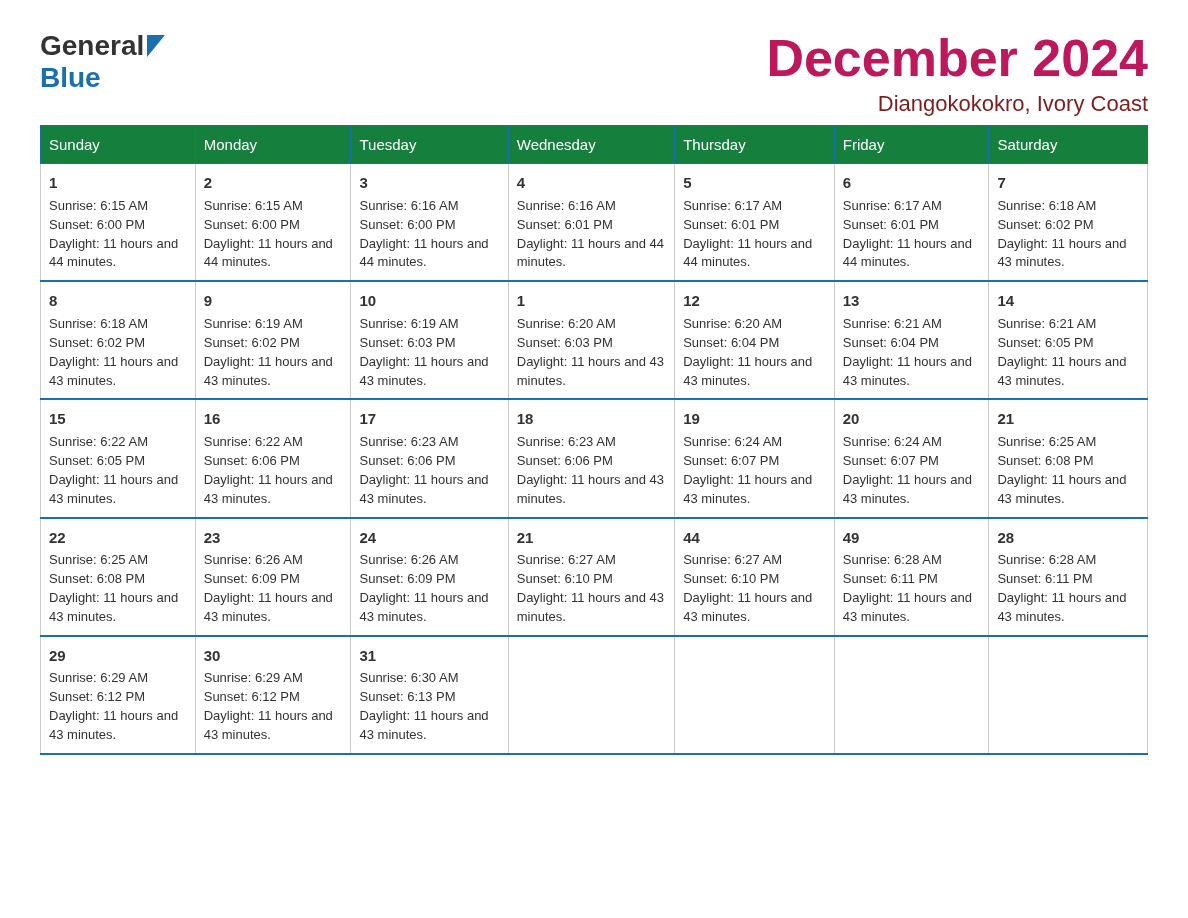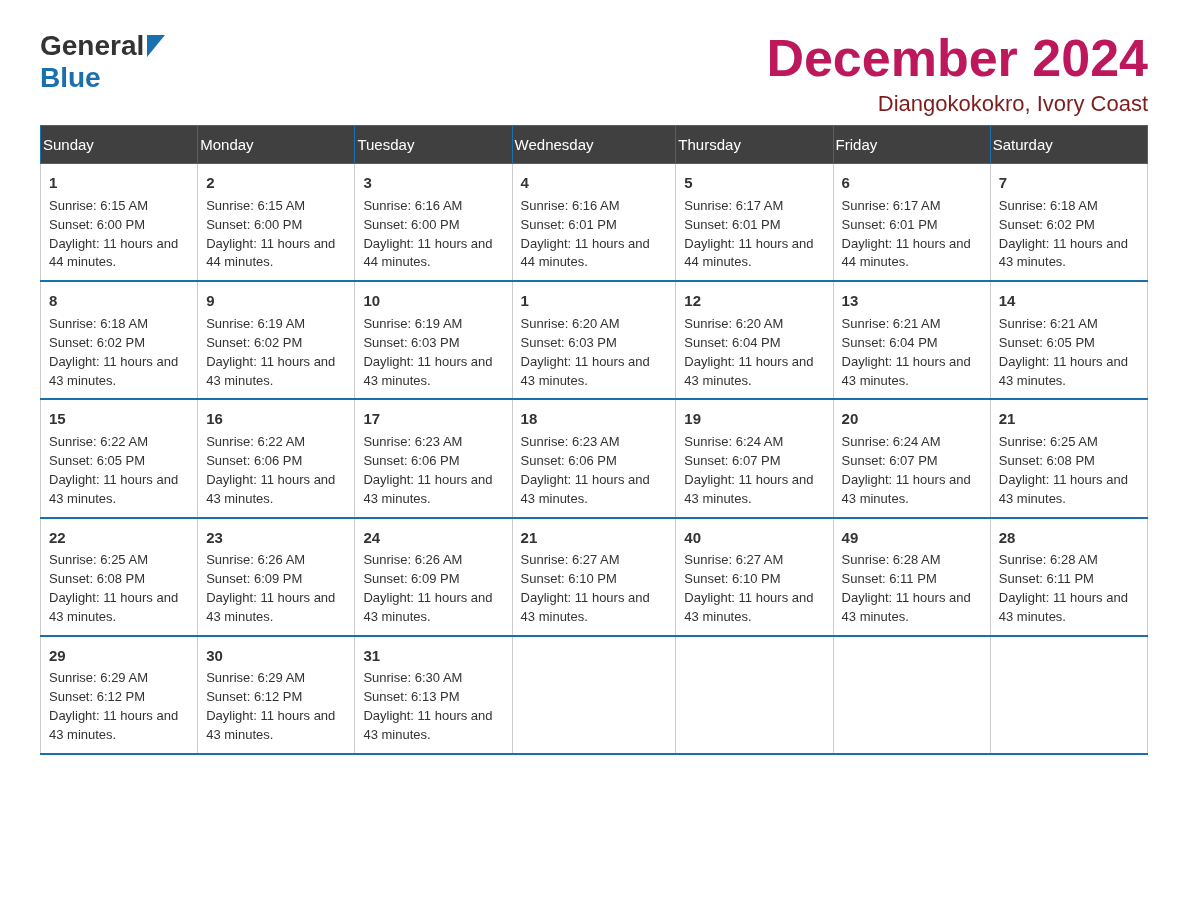--- a/index.html
+++ b/index.html
@@ -70,23 +70,23 @@
       margin-top: 4px;
     }
 
     table {
       width: 100%;
       border-collapse: collapse;
       font-size: 13px;
     }
 
     thead th {
-      background-color: #404040;
+      background-color: #15803d;
       color: #fff;
-      padding: 10px 2px;
+      padding: 10px 8px;
       text-align: left;
       font-size: 15px;
       font-weight: normal;
       border: 1px solid #1a6faf;
     }
 
     tbody td {
       vertical-align: top;
       padding: 8px 8px;
       border: 1px solid #ccc;
@@ -297,21 +297,21 @@
           <span>Sunset: 6:09 PM</span><br>
           <span>Daylight: 11 hours and 43 minutes.</span>
         </td>
         <td>
           <span class="day-num">21</span>
           <span>Sunrise: 6:27 AM</span><br>
           <span>Sunset: 6:10 PM</span><br>
           <span>Daylight: 11 hours and 43 minutes.</span>
         </td>
         <td>
-          <span class="day-num">40</span>
+          <span class="day-num">44</span>
           <span>Sunrise: 6:27 AM</span><br>
           <span>Sunset: 6:10 PM</span><br>
           <span>Daylight: 11 hours and 43 minutes.</span>
         </td>
         <td>
           <span class="day-num">49</span>
           <span>Sunrise: 6:28 AM</span><br>
           <span>Sunset: 6:11 PM</span><br>
           <span>Daylight: 11 hours and 43 minutes.</span>
         </td>

